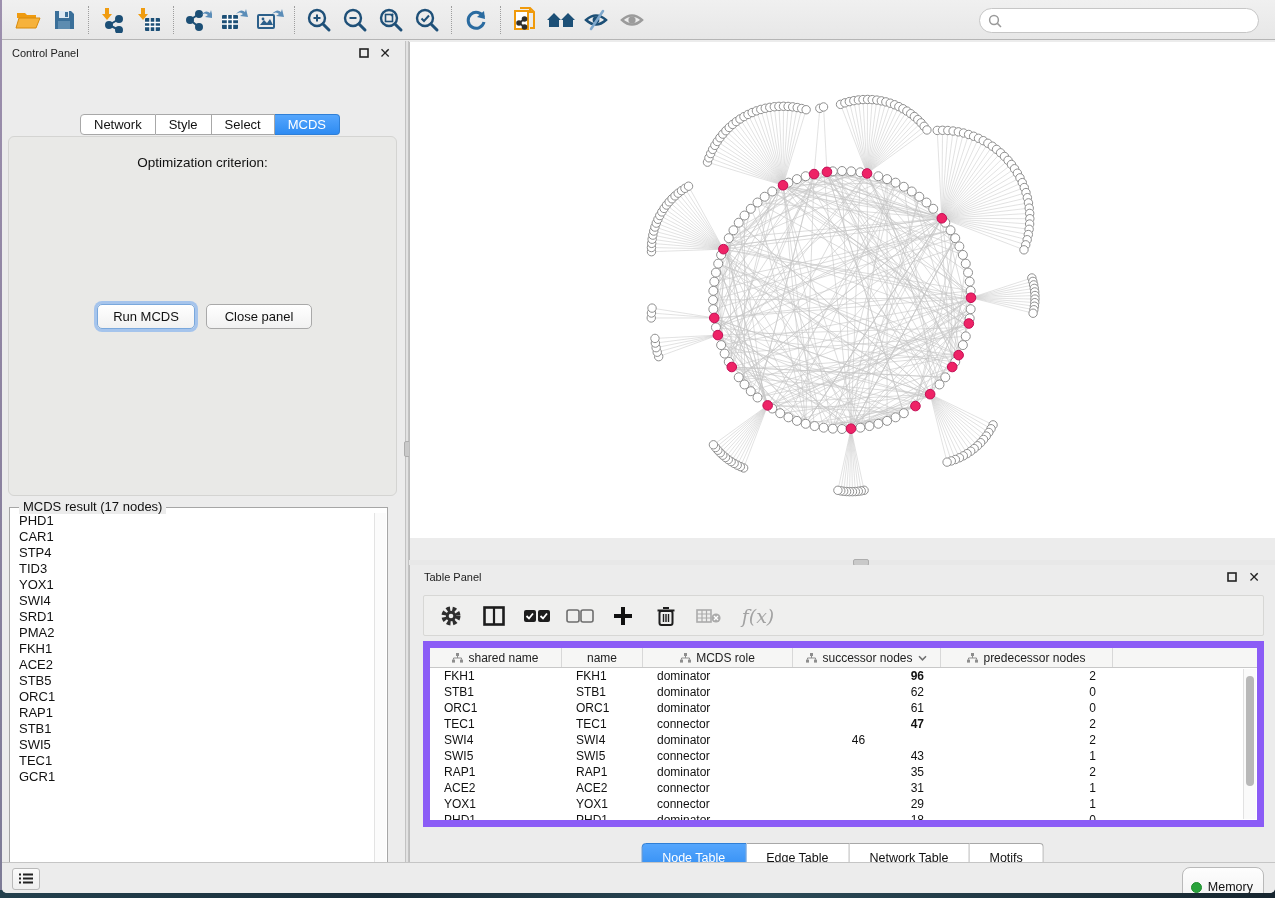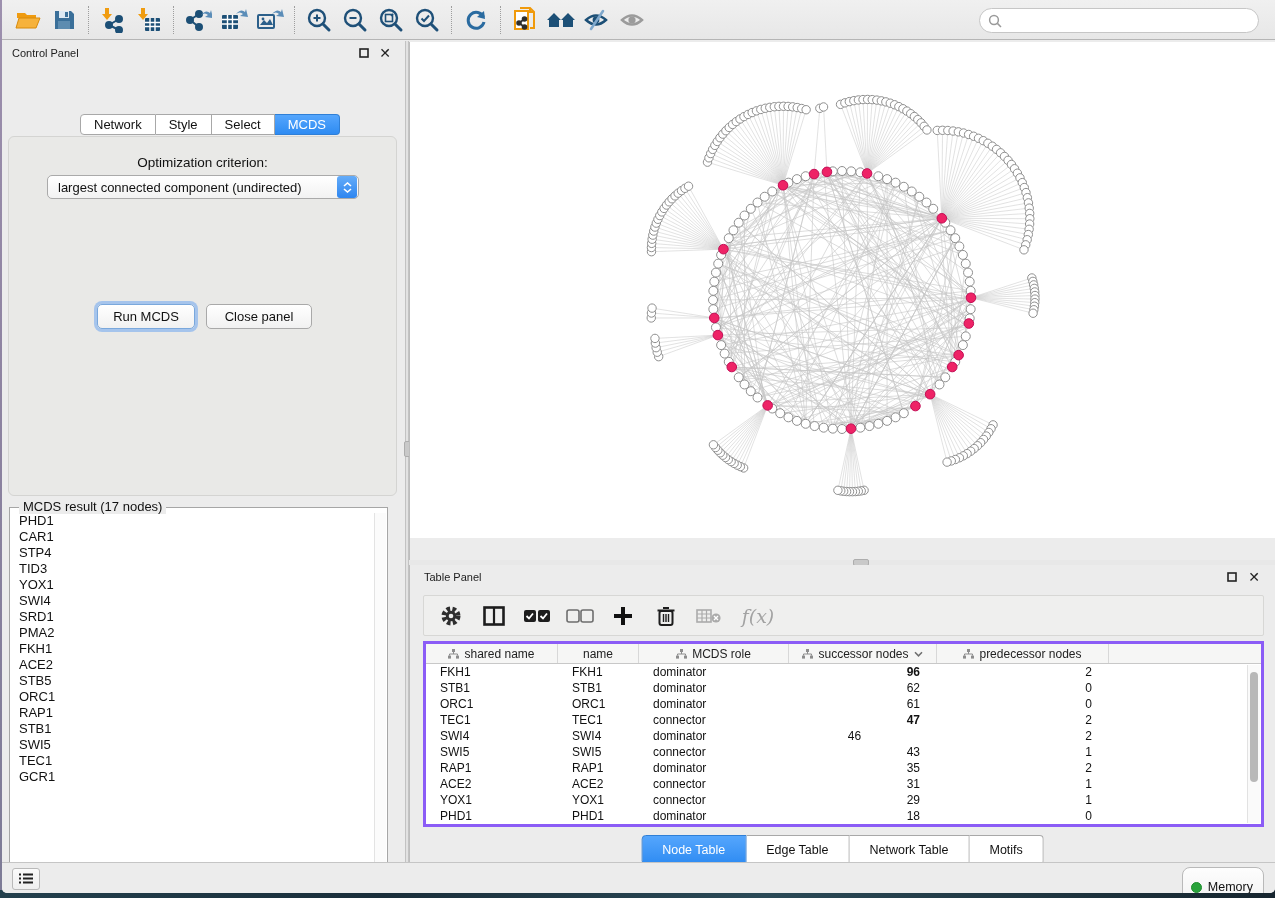--- a/index.html
+++ b/index.html
@@ -94,36 +94,36 @@
   .tpanel { position:absolute; left:407px; top:565px; width:866px; height:297px;
     background:#ececec; border-left:1px solid #bdbdbd; }
   .tp-toolbar { position:absolute; left:13px; top:30px; width:841px; height:41px;
     background:#efefee; border:1px solid #d7d7d5; border-radius:2px;
     display:flex; align-items:center; gap:9px; padding-left:10px; }
   .tp-btn { width:34px; height:32px; border:none; background:transparent;
     display:flex; align-items:center; justify-content:center; }
   .fx { font-family:"DejaVu Serif","Liberation Serif",serif; font-style:italic;
     font-size:19px; color:#a2a2a2; }
   .tbl { position:absolute; left:13px; top:76px; width:841px; height:186px;
-    background:#fff; border:3px solid #8b5cf6; }
+    background:#fff; border:7px solid #8b5cf6; }
   .tbl-head { display:flex; height:20px; background:#f6f6f5; border-bottom:1px solid #c8c8c8; }
   .th { display:flex; align-items:center; justify-content:center; gap:5px;
     font-size:12px; color:#222; border-right:1px solid #d8d8d8; height:100%; }
   .th-fill { flex:1; border-right:none; }
   .tbl-body { position:absolute; left:0; top:20px; right:14px; bottom:0; overflow:hidden; }
   .tr { display:flex; height:16px; }
   .td { font-size:12px; color:#111; line-height:16px; white-space:nowrap; overflow:hidden; }
   .td.left { padding-left:14px; text-align:left; }
   .td.right { padding-right:17px; text-align:right; }
   .tbl-track { position:absolute; right:1px; top:21px; bottom:1px; width:13px;
     background:#fafafa; border-left:1px solid #e2e2e2; }
   .tbl-thumb { position:absolute; left:2px; top:7px; width:8px; height:110px;
     background:#b8b8b8; border-radius:4px; }
   .tp-tabs { left:50%; transform:translateX(-50%); top:270px; }
-  .tp-tabs .seg { font-size:12.5px; height:30px; padding:0 20px; }
+  .tp-tabs .seg { font-size:12.5px; height:30px; padding:0 20px;margin-top:8px; }
 
   
   .statusbar { position:absolute; left:0; top:862px; width:100%; height:31px;
     background:#ececec; border-top:1px solid #c5c5c5; }
   .sb-left { position:absolute; left:10px; top:5px; width:28px; height:22px;
     background:linear-gradient(#fbfbfb,#efefef); border:1px solid #b9b9b9; border-radius:3px;
     display:flex; align-items:center; justify-content:center; }
   .sb-mem { position:absolute; right:11px; top:4px; height:40px; padding:0 10px 0 8px;
     background:linear-gradient(#fdfdfd,#f1f1f1); border:1px solid #b9b9b9; border-radius:8px;
     display:flex; align-items:center; gap:6px; font-size:12.5px; color:#111;
@@ -300,31 +300,20 @@
     </div>
     <div class="seg-group cp-tabs">
       <span class="seg">Network</span>
       <span class="seg">Style</span>
       <span class="seg">Select</span>
       <span class="seg sel">MCDS</span>
     </div>
 
     <div class="mcds-box">
       <div class="crit-label">Optimization criterion:</div>
-      <div class="dropdown">
-        <span class="val">largest connected component (undirected)</span>
-        <span class="dd-step">
-          <svg width="9" height="5" viewBox="0 0 9 5">
-              <path d="M1 4 L4.5 1 L8 4" fill="none" stroke="#fff" stroke-width="1.6"></path>
-            </svg>
-          <svg width="9" height="5" viewBox="0 0 9 5">
-              <path d="M1 1 L4.5 4 L8 1" fill="none" stroke="#fff" stroke-width="1.6"></path>
-            </svg>
-        </span>
-      </div>
       <button class="btn btn-run">Run MCDS</button>
       <button class="btn btn-close">Close panel</button>
     </div>
 
     <div class="result-box">
       <span class="result-legend">MCDS result (17 nodes)</span>
       <div class="mcds-list" id="mcds-list">
           <div class="mcds-item">PHD1</div>
           <div class="mcds-item">CAR1</div>
           <div class="mcds-item">STP4</div>

